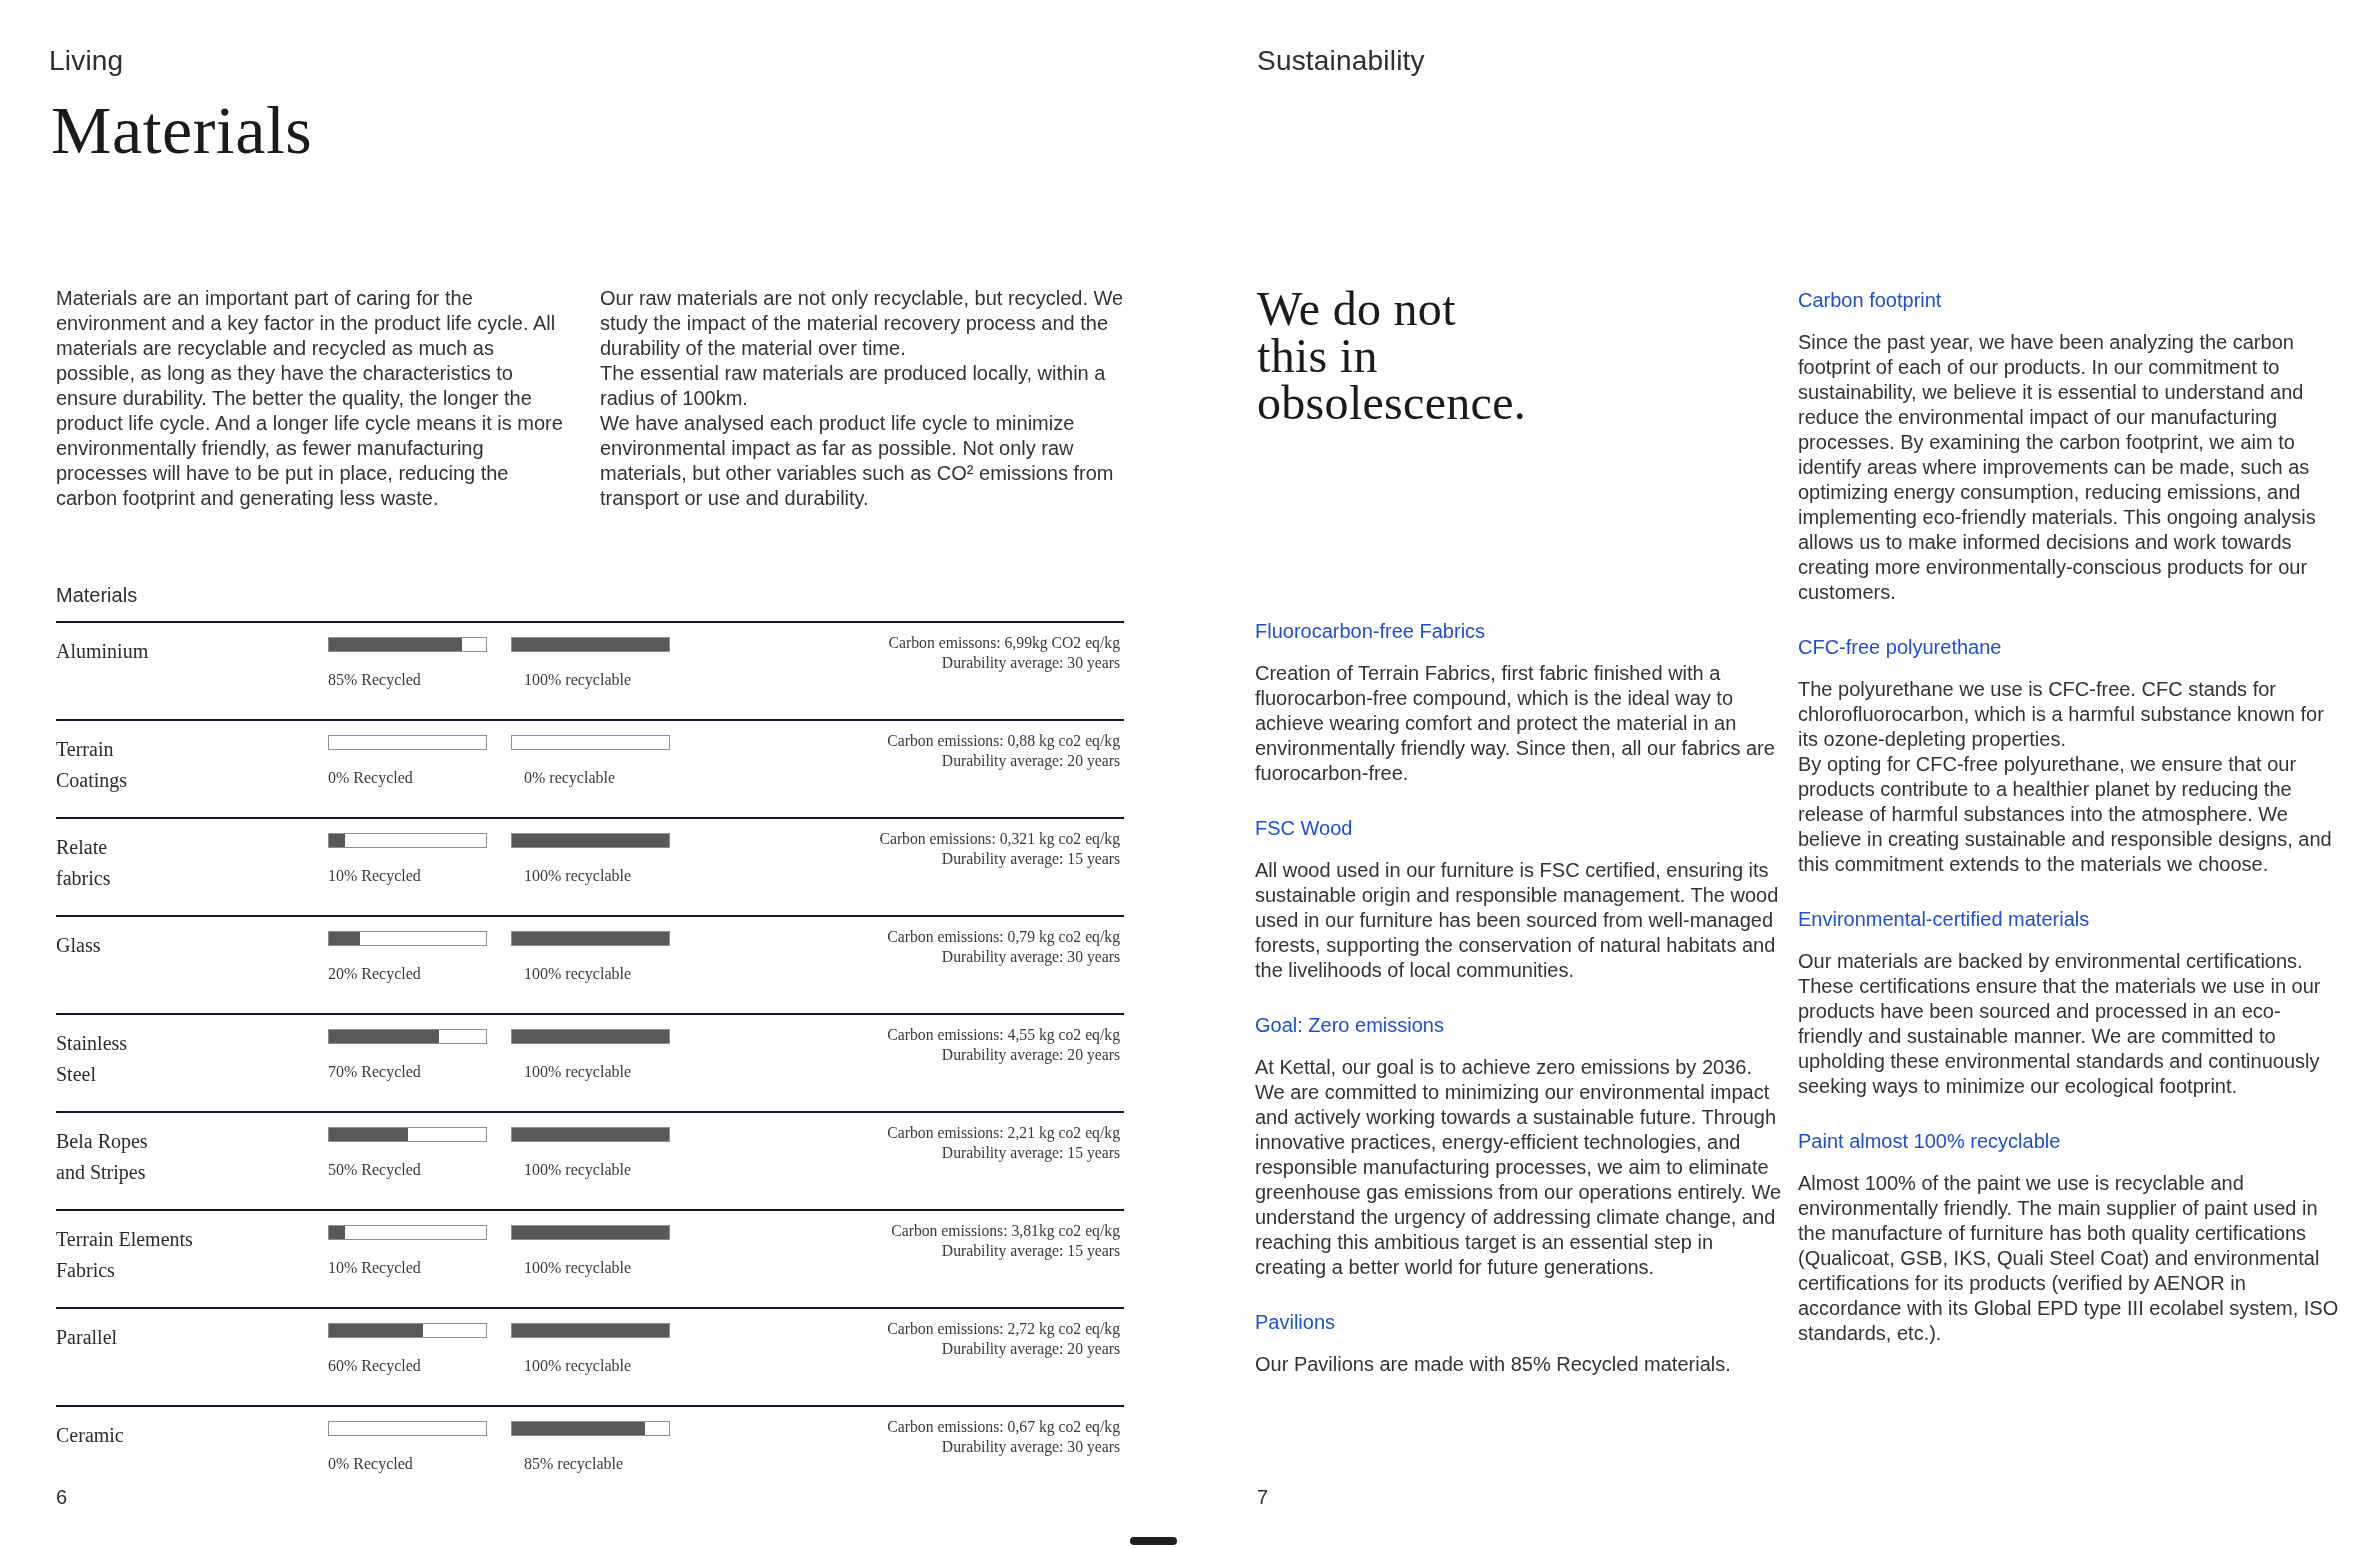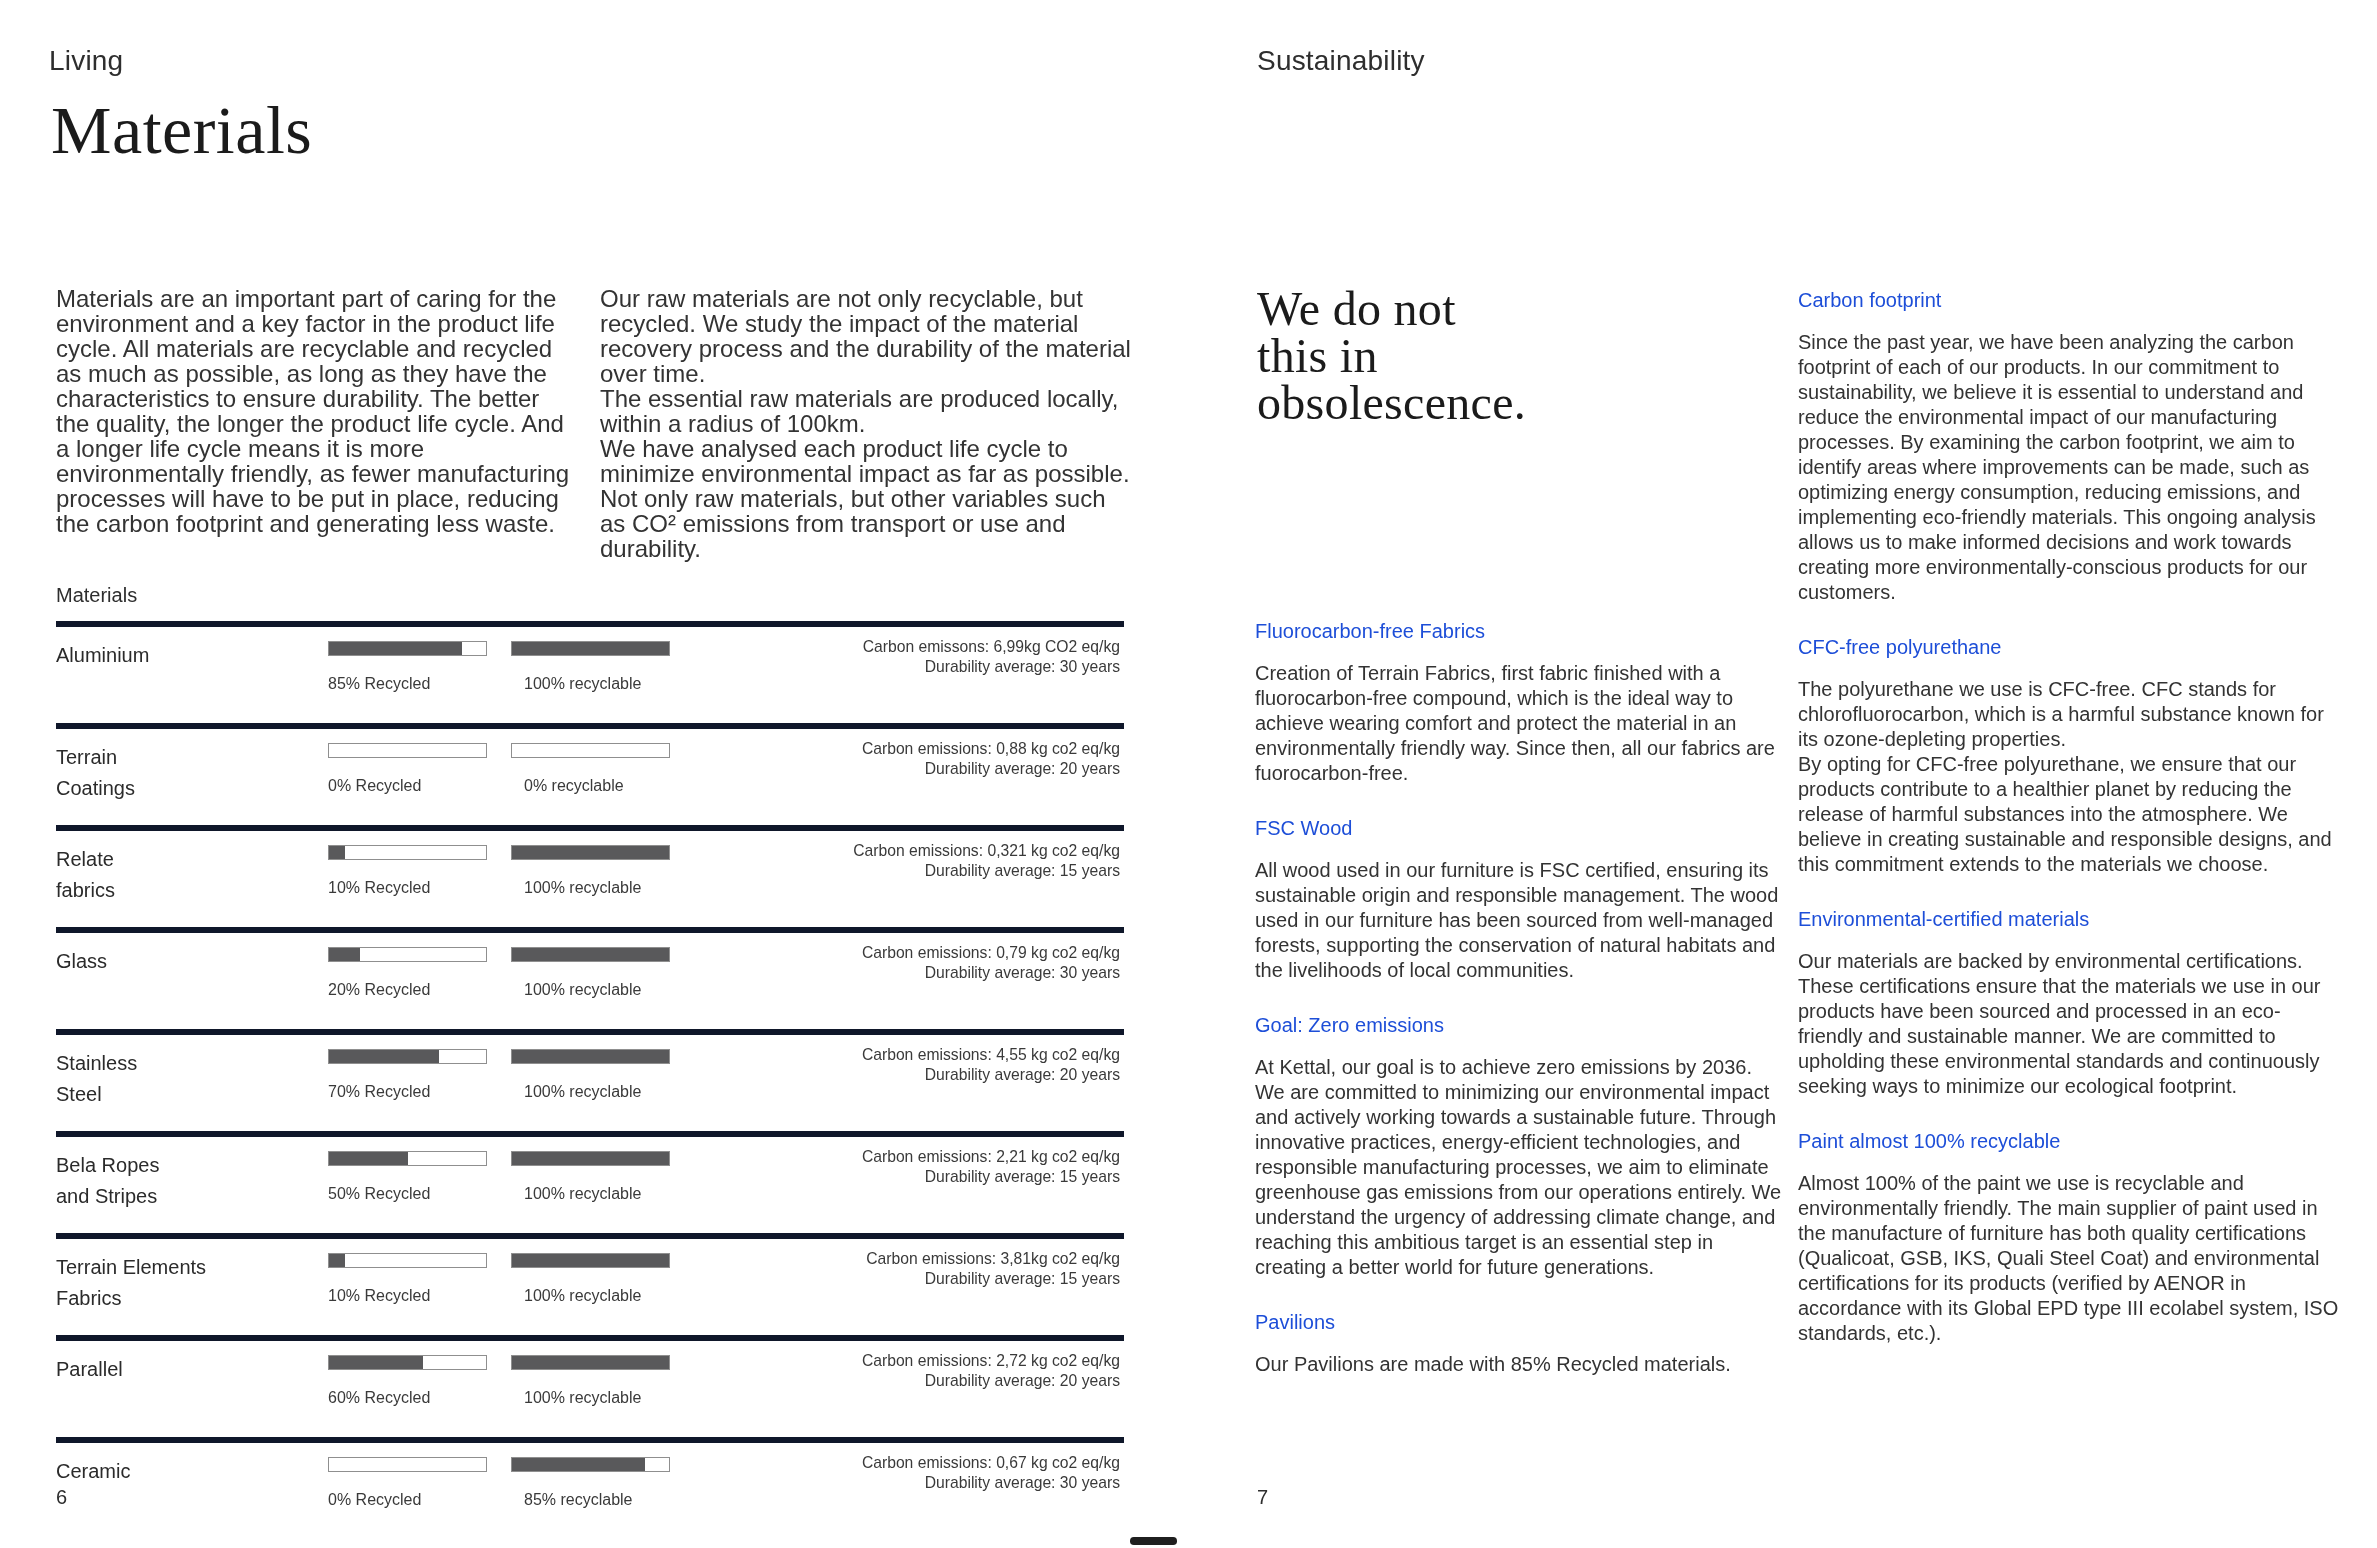--- a/index.html
+++ b/index.html
@@ -1,24 +1,24 @@
 <!DOCTYPE html>
 <html style="font-size:15px"><head>
 <meta charset="utf-8">
 <style>
   html,body{margin:0;padding:0;background:#ffffff;}
   #canvas{position:relative;width:2378px;height:1548px;background:#ffffff;overflow:hidden;
           font-family:"Liberation Sans",sans-serif;color:#333333;}
   .kicker{position:absolute;font-size:28px;line-height:23px;color:#2e2e2e;letter-spacing:0.2px;}
   .page-title{position:absolute;font-family:"Liberation Serif",serif;font-weight:400;
               font-size:68px;line-height:70px;color:#1b1b1b;letter-spacing:0.5px;}
-  .intro{position:absolute;font-size:24px;line-height:25px;color:#333333;white-space:pre-line;}
+  .intro{position:absolute;font-size:20px;line-height:25px;color:#333333;white-space:pre-line;}
   .table-label{position:absolute;font-size:20px;color:#2e2e2e;}
   #materials-table{position:absolute;left:56px;top:621px;width:1068px;}
-  .mrow{position:relative;height:96px;border-top:6px solid #0f172a;}
+  .mrow{position:relative;height:96px;border-top:2px solid #0f172a;font-family:Liberation Serif, serif;}
   .mname{position:absolute;left:0;top:13.3px;font-size:20px;line-height:31px;color:#2b2b2b;white-space:pre-line;}
   .bar{position:absolute;top:14.3px;width:159px;height:14.3px;border:1px solid #8f8f8f;background:#ffffff;box-sizing:border-box;}
   .bar .fill{height:100%;background:#59595b;}
   .bar1{left:272px;} .bar2{left:455px;}
   .blabel{position:absolute;top:48px;font-size:16px;color:#3a3a3a;}
   .blabel1{left:272px;} .blabel2{left:468px;}
   .carbon{position:absolute;left:636px;top:9.5px;font-size:15.7px;line-height:20.4px;color:#3a3a3a;width:428px;text-align:right;}
   .statement{position:absolute;left:1257px;top:285px;width:590px;font-family:"Liberation Serif",serif;
              font-size:48px;line-height:47px;color:#1b1b1b;white-space:pre-line;letter-spacing:0.3px;}
   .col{position:absolute;}

